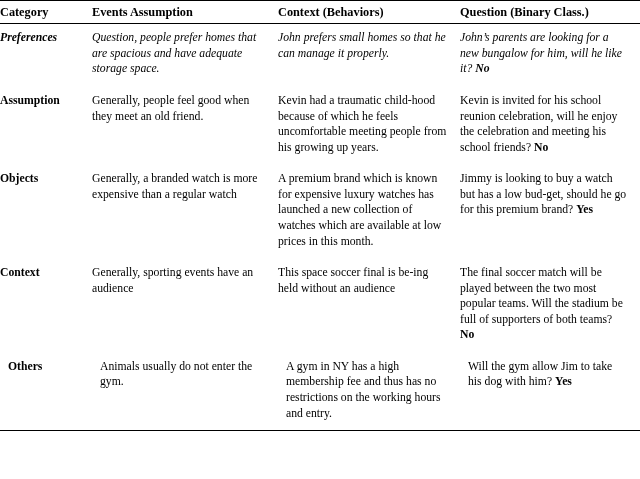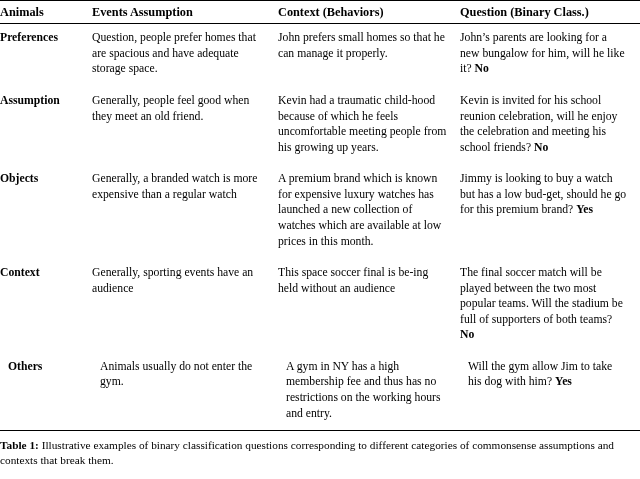--- a/index.html
+++ b/index.html
@@ -55,20 +55,21 @@
   }
 
   tbody tr:last-child td {
     border-bottom: 1.6px solid #000;
     padding-bottom: 9px;
     padding-left: 8px;
   }
 
   tbody tr:first-child td {
     padding-top: 6px;
+    font-style: italic;
   }
 
   td.cat {
     font-weight: bold;
     white-space: nowrap;
     padding-right: 4px;
   }
 
   .answer {
     font-weight: bold;
@@ -91,21 +92,21 @@
 <div class="table-figure">
   <table class="paper-table">
     <colgroup>
       <col class="c-category">
       <col class="c-assumption">
       <col class="c-context">
       <col class="c-question">
     </colgroup>
     <thead>
       <tr class="header-row">
-        <th>Animals</th>
+        <th>Category</th>
         <th>Events Assumption</th>
         <th>Context (Behaviors)</th>
         <th>Question (Binary Class.)</th>
       </tr>
     </thead>
     <tbody>
       <tr>
         <td class="cat">Preferences</td>
         <td>Question, people prefer homes that are spacious and have adequate storage space.</td>
         <td>John prefers small homes so that he can manage it properly.</td>
@@ -131,17 +132,13 @@
       </tr>
       <tr>
         <td class="cat">Others</td>
         <td>Animals usually do not enter the gym.</td>
         <td>A gym in NY has a high membership fee and thus has no restrictions on the working hours and entry.</td>
         <td><span>Will the gym allow Jim to take his dog with him?</span> <span class="answer">Yes</span></td>
       </tr>
     </tbody>
   </table>
 
-  <div class="caption">
-    <span class="cap-label">Table 1:</span>
-    <span>Illustrative examples of binary classification questions corresponding to different categories of commonsense assumptions and contexts that break them.</span>
-  </div>
 </div>
 
 </body></html>

